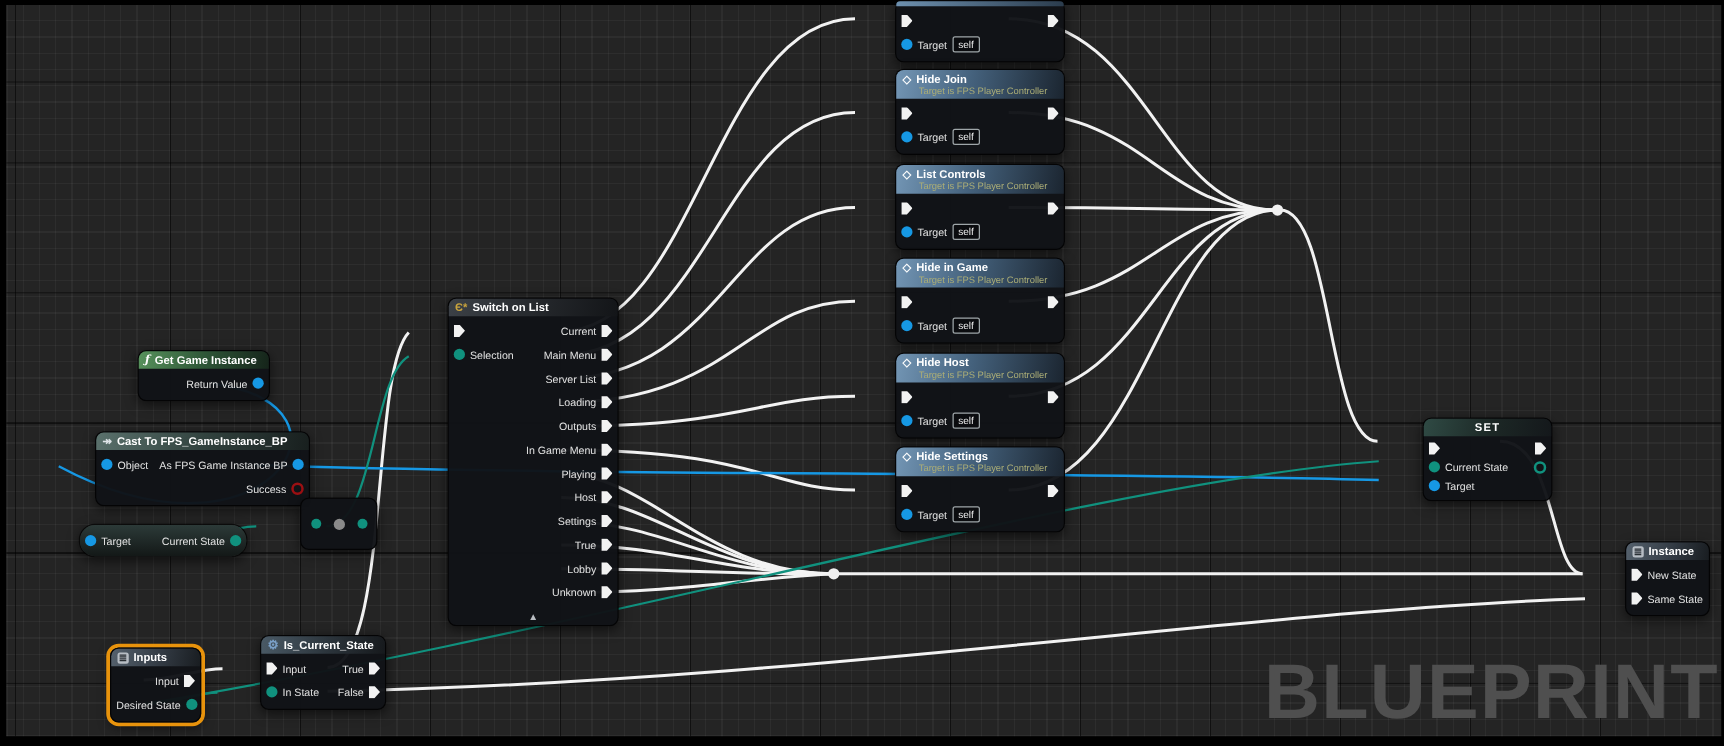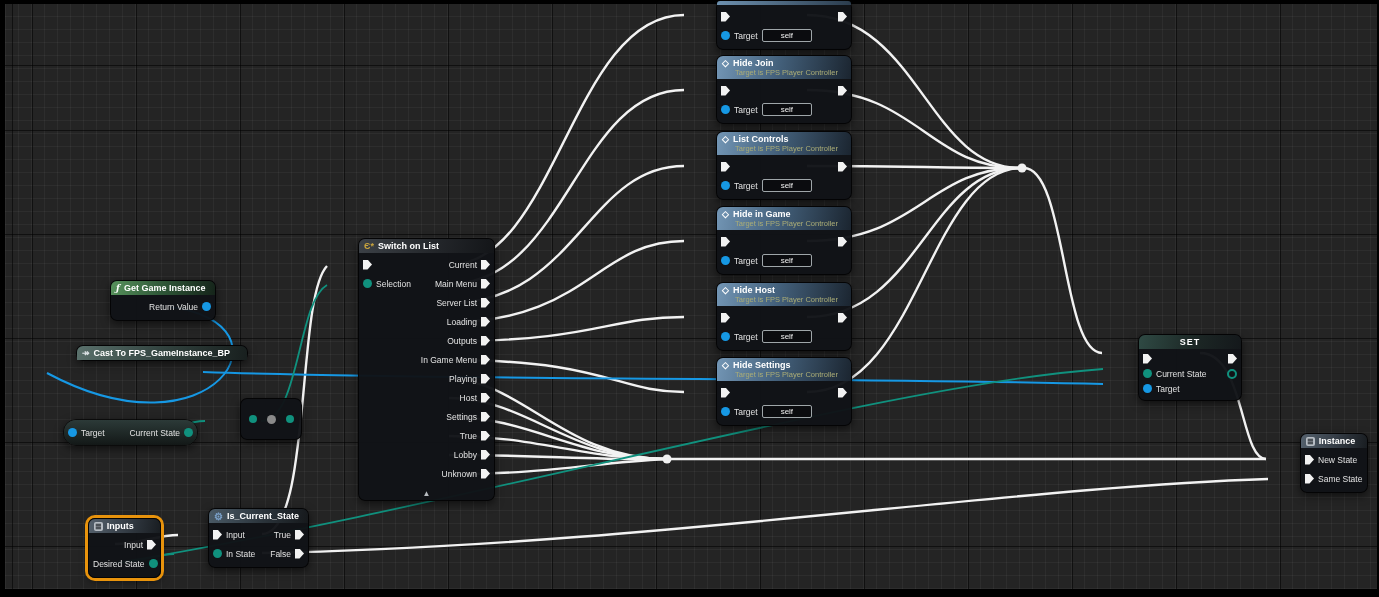--- a/index.html
+++ b/index.html
@@ -39,21 +39,21 @@
   .row{display:flex;align-items:center;height:19px;padding:0 4px;gap:4px;font-size:8.5px;color:#e2e2e2;}
   .row.h15{height:15px;}
   .cell{display:flex;align-items:center;gap:4px;min-width:0;white-space:nowrap;}
   .cell.r{margin-left:auto;}
   .pin{flex:0 0 auto;display:inline-block;}
   .p-exec{width:9px;height:10px;background:#f2f2f2;clip-path:polygon(0 0,50% 0,100% 50%,50% 100%,0 100%);}
   .p-object{width:9px;height:9px;border-radius:50%;background:#1698e4;}
   .p-enum{width:9px;height:9px;border-radius:50%;background:#10917e;}
   .p-bool-hollow{width:6px;height:6px;border-radius:50%;border:2px solid #9c1013;}
   .p-enum-hollow{width:6px;height:6px;border-radius:50%;border:2px solid #10917e;}
-  .lit{border:1px solid #9fa6a9;border-radius:2px;padding:0 18px;font-size:8px;line-height:11px;
+  .lit{border:1px solid #9fa6a9;border-radius:2px;padding:0 4px;font-size:8px;line-height:11px;
     color:#eee;background:rgba(0,0,0,.35);}
   .icon{font-size:9px;line-height:9px;font-weight:bold;}
   .ic-diamond{color:#fff;}
   .ic-f{color:#fff;font-style:italic;font-family:"DejaVu Serif",serif;}
   .ic-cast{color:#dfe5e8;}
   .ic-gear{color:#7aa0c8;font-size:10px;}
   .ic-switch{color:#caa53d;}
   .ic-list{background:#b7bdc4;color:#2a2f34;border-radius:2px;font-size:8px;line-height:9px;padding:0 1px;}
   .footer{display:flex;justify-content:center;align-items:center;height:13px;color:#b9bdc2;font-size:8px;}
   .pill{display:flex;align-items:center;height:25px;border-radius:12px;padding:0 4px;gap:4px;
@@ -61,20 +61,21 @@
   .node.pillwrap{border-radius:13px;background:none;}
   .dotsbody{display:flex;align-items:center;justify-content:center;gap:10px;height:100%;}
   .dot-t{width:8px;height:8px;border-radius:50%;background:#10917e;}
   .dot-g{width:9px;height:9px;border-radius:50%;background:#8a8a8a;}
 </style>
 </head>
 <body>
 
 <div id="stage">
   <div id="grid"></div>
+  <div id="watermark">BLUEPRINT</div>
   <svg id="wire-layer" width="1379" height="597" viewBox="0 0 1379 597">
       <path d="M115,544 C138,544 158,535 178,535" class="wire-exec"></path>
       <path d="M262,534 C312,534 296,298 327,266" class="wire-exec"></path>
       <path d="M262,553 C640,546 1010,487 1268,479" class="wire-exec"></path>
       <path d="M449,265 C556,265 572,15 684,15" class="wire-exec"></path>
       <path d="M449,284 C566,284 577,90 684,90" class="wire-exec"></path>
       <path d="M449,303 C576,303 587,166 684,166" class="wire-exec"></path>
       <path d="M449,322 C586,322 597,241 684,241" class="wire-exec"></path>
       <path d="M449,341 C596,341 607,317 684,317" class="wire-exec"></path>
       <path d="M449,360 C606,360 617,392 684,392" class="wire-exec"></path>
@@ -359,20 +360,38 @@
           </div>
         </div>
       </div>
       <div class="node" style="left: 38px; top: 345px; width: 172px;">
         <div class="hd hc-slate">
           <div class="hrow">
             <span class="icon ic-cast">↠</span>
             <span>Cast To FPS_GameInstance_BP</span>
           </div>
         </div>
+        <div class="body">
+          <div class="row">
+            <span class="cell l">
+              <span class="pin p-object"></span>
+              <span>Object</span>
+            </span>
+            <span class="cell r">
+              <span>As FPS Game Instance BP</span>
+              <span class="pin p-object"></span>
+            </span>
+          </div>
+          <div class="row">
+            <span class="cell r">
+              <span>Success</span>
+              <span class="pin p-bool-hollow"></span>
+            </span>
+          </div>
+        </div>
       </div>
       <div class="node pillwrap" style="left: 25px; top: 419px; width: 135px;">
         <div class="pill">
           <span class="cell l">
             <span class="pin p-object"></span>
             <span>Target</span>
           </span>
           <span class="cell r">
             <span>Current State</span>
             <span class="pin p-enum"></span>

